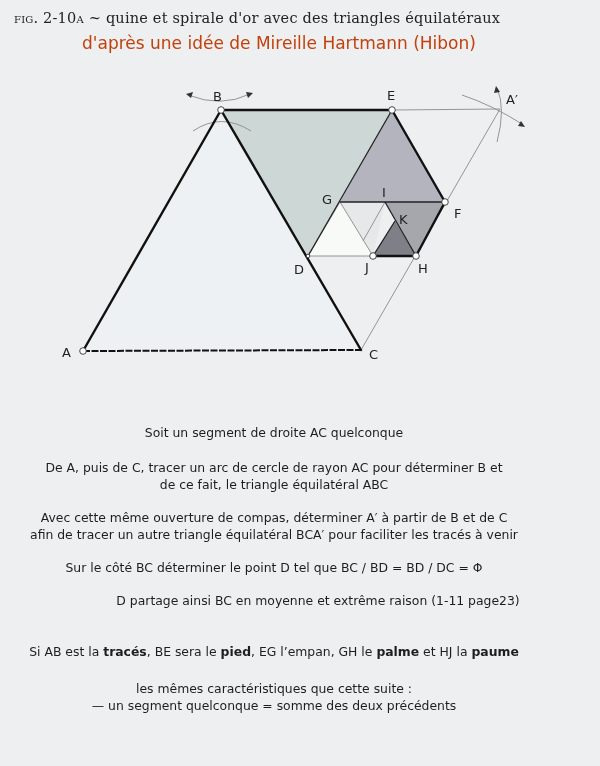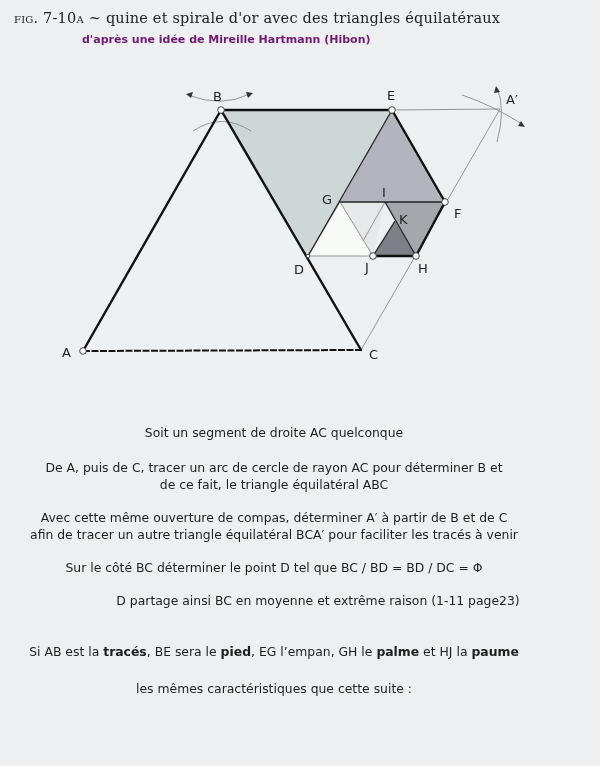--- a/index.html
+++ b/index.html
@@ -12,41 +12,41 @@
   }
   .title {
     position:absolute; left:14px; top:10px;
     font-family:"DejaVu Serif", serif;
     font-size:14.5px; color:#222;
     letter-spacing:0.2px;
   }
   .title .fig { font-variant:small-caps; }
   .subtitle {
     position:absolute; left:82px; top:33px;
-    font-size:11px; color:#701a75;font-weight:bold;
+    font-size:17px; color:#c2410c;
   }
   svg.fig {
     position:absolute; left:0; top:0;
   }
   svg text {
     font-family:"DejaVu Sans", sans-serif;
     font-size:13px; fill:#222;
   }
   .text-block {
     position:absolute; left:0; width:548px; text-align:center;
     font-size:12.4px; line-height:17px; color:#1e1e1e;
   }
   .text-block p { margin:0; }
   b { font-weight:bold; }
 </style>
 </head>
 <body>
 
 <div class="title">
-  <span class="fig">fig. 7-10a</span><span> ~ </span><span>quine et spirale d'or avec des triangles équilatéraux</span>
+  <span class="fig">fig. 2-10a</span><span> ~ </span><span>quine et spirale d'or avec des triangles équilatéraux</span>
 </div>
 <div class="subtitle">d'après une idée de Mireille Hartmann (Hibon)</div>
 
 <svg class="fig" width="600" height="400" viewBox="0 0 600 400">
 
   <polygon points="83,351 221,110 361,350" fill="#eef1f3"></polygon>
   <polygon points="221,110 392,110 308,256" fill="#cdd7d6"></polygon>
   <polygon points="392,110 340,202 445,202" fill="#b4b4bf"></polygon>
   <polygon points="340,202 308,256 373,256" fill="#f8faf7"></polygon>
   <polygon points="340,202 385,202 373,256" fill="#e6e8ea"></polygon>
@@ -131,13 +131,14 @@
   <p>Sur le côté BC déterminer le point D tel que BC / BD = BD / DC = Φ</p>
 </div>
 <div class="text-block" style="top:592px;padding-left:44px;">
   <p>D partage ainsi BC en moyenne et extrême raison (1-11 page23)</p>
 </div>
 <div class="text-block" style="top:643px;">
   <p><span>Si AB est la </span><b>tracés</b><span>, BE sera le </span><b>pied</b><span>, EG l’empan, GH le </span><b>palme</b><span> et HJ la </span><b>paume</b></p>
 </div>
 <div class="text-block" style="top:680px;">
   <p>les mêmes caractéristiques que cette suite :</p>
+  <p>— un segment quelconque = somme des deux précédents</p>
 </div>
 
 </body></html>

